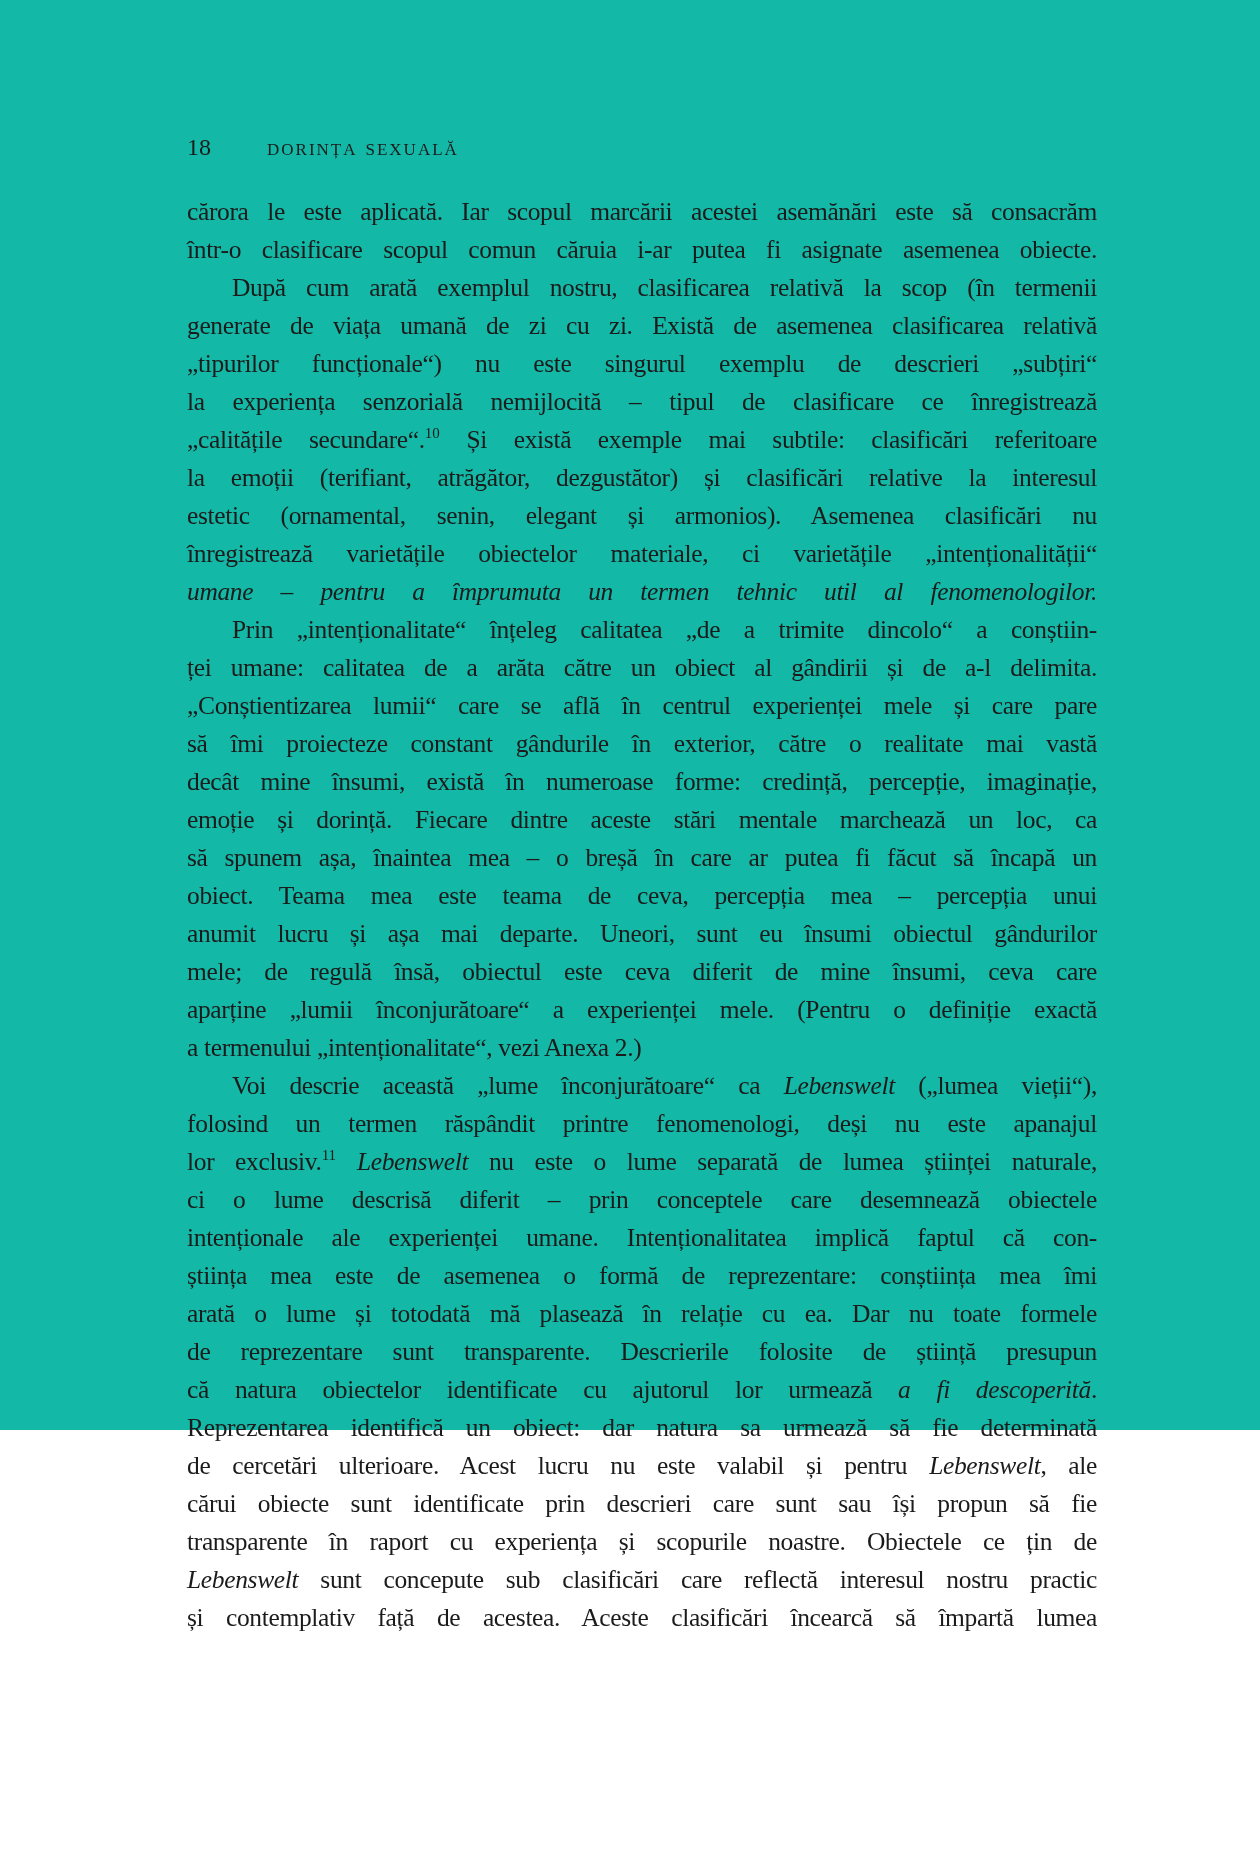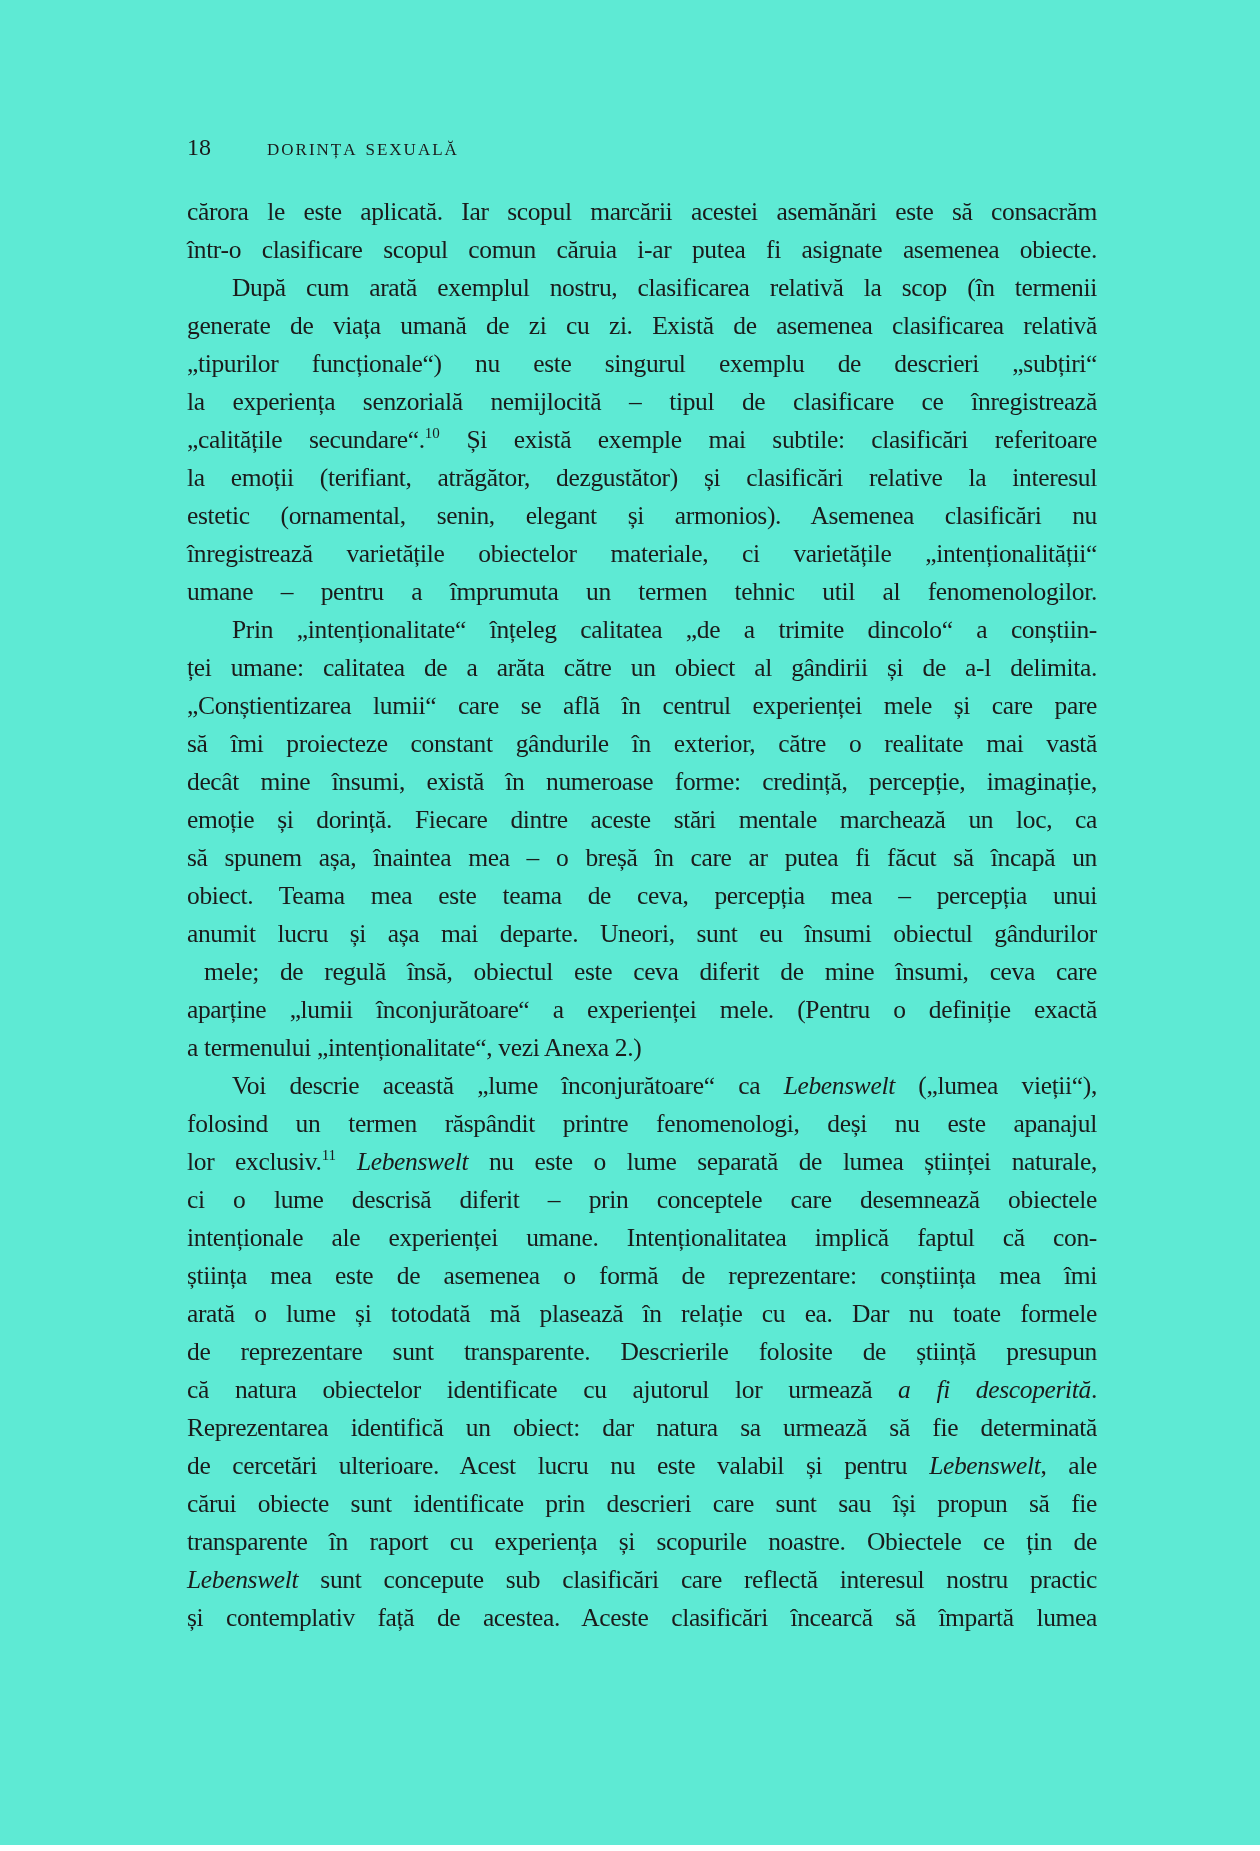--- a/index.html
+++ b/index.html
@@ -1,19 +1,19 @@
 <!DOCTYPE html>
 <html><head>
 <meta charset="utf-8">
 <style>
   html, body { margin: 0; padding: 0; background: #ffffff; }
   body { width: 1260px; height: 1851px; position: relative; overflow: hidden; }
   .page {
-    position: absolute; left: 0; top: 0; width: 1260px; height: 1845px;
-    background: #5eead4; color: #1b1b1b;
+    position: absolute; left: 0; top: 0; width: 1260px; height: 1430px;
+    background: #14b8a6; color: #1b1b1b;
     font-family: "Liberation Serif", "DejaVu Serif", serif;
   }
   .running-head {
     position: absolute; left: 187px; top: 132px; height: 30px;
     font-size: 22px; line-height: 30px; white-space: nowrap;
   }
   .running-head .folio { display: inline-block; width: 80px; font-size: 24px; }
   .running-head .title {
     font-variant: small-caps; letter-spacing: 2px; font-size: 24px;
     text-transform: lowercase;
@@ -44,31 +44,31 @@
       <div class="line wrap" style="white-space: normal; text-align-last: justify;"><span>cărora le este aplicată. Iar scopul marcării acestei asemănări este să consacrăm</span></div>
       <div class="line wrap" style="white-space: normal; text-align-last: justify;"><span>într-o clasificare scopul comun căruia i-ar putea fi asignate asemenea obiecte.</span></div>
       <div class="line wrap indent" style="white-space: normal; text-align-last: justify;"><span>După cum arată exemplul nostru, clasificarea relativă la scop (în termenii</span></div>
       <div class="line wrap" style="white-space: normal; text-align-last: justify;"><span>generate de viața umană de zi cu zi. Există de asemenea clasificarea relativă</span></div>
       <div class="line wrap" style="white-space: normal; text-align-last: justify;"><span>„tipurilor funcționale“) nu este singurul exemplu de descrieri „subțiri“</span></div>
       <div class="line wrap" style="white-space: normal; text-align-last: justify;"><span>la experiența senzorială nemijlocită – tipul de clasificare ce înregistrează</span></div>
       <div class="line wrap" style="white-space: normal; text-align-last: justify;"><span>„calitățile secundare“.</span><sup class="fn">10</sup><span> Și există exemple mai subtile: clasificări referitoare</span></div>
       <div class="line wrap" style="white-space: normal; text-align-last: justify;"><span>la emoții (terifiant, atrăgător, dezgustător) și clasificări relative la interesul</span></div>
       <div class="line wrap" style="white-space: normal; text-align-last: justify;"><span>estetic (ornamental, senin, elegant și armonios). Asemenea clasificări nu</span></div>
       <div class="line wrap" style="white-space: normal; text-align-last: justify;"><span>înregistrează varietățile obiectelor materiale, ci varietățile „intenționalității“</span></div>
-      <div class="line wrap" style="white-space: normal; text-align-last: justify;"><span>umane – pentru a împrumuta un termen tehnic util al fenomenologilor.</span></div>
+      <div class="line wrap" style="white-space: normal; text-align-last: justify; font-style: italic;"><span>umane – pentru a împrumuta un termen tehnic util al fenomenologilor.</span></div>
       <div class="line wrap indent" style="white-space: normal; text-align-last: justify;"><span>Prin „intenționalitate“ înțeleg calitatea „de a trimite dincolo“ a conștiin-</span></div>
       <div class="line wrap" style="white-space: normal; text-align-last: justify;"><span>ței umane: calitatea de a arăta către un obiect al gândirii și de a-l delimita.</span></div>
       <div class="line wrap" style="white-space: normal; text-align-last: justify;"><span>„Conștientizarea lumii“ care se află în centrul experienței mele și care pare</span></div>
       <div class="line wrap" style="white-space: normal; text-align-last: justify;"><span>să îmi proiecteze constant gândurile în exterior, către o realitate mai vastă</span></div>
       <div class="line wrap" style="white-space: normal; text-align-last: justify;"><span>decât mine însumi, există în numeroase forme: credință, percepție, imaginație,</span></div>
       <div class="line wrap" style="white-space: normal; text-align-last: justify;"><span>emoție și dorință. Fiecare dintre aceste stări mentale marchează un loc, ca</span></div>
       <div class="line wrap" style="white-space: normal; text-align-last: justify;"><span>să spunem așa, înaintea mea – o breșă în care ar putea fi făcut să încapă un</span></div>
       <div class="line wrap" style="white-space: normal; text-align-last: justify;"><span>obiect. Teama mea este teama de ceva, percepția mea – percepția unui</span></div>
       <div class="line wrap" style="white-space: normal; text-align-last: justify;"><span>anumit lucru și așa mai departe. Uneori, sunt eu însumi obiectul gândurilor</span></div>
-      <div class="line wrap" style="white-space: normal; text-align-last: justify; margin-left: 17px;"><span>mele; de regulă însă, obiectul este ceva diferit de mine însumi, ceva care</span></div>
+      <div class="line wrap" style="white-space: normal; text-align-last: justify;"><span>mele; de regulă însă, obiectul este ceva diferit de mine însumi, ceva care</span></div>
       <div class="line wrap" style="white-space: normal; text-align-last: justify;"><span>aparține „lumii înconjurătoare“ a experienței mele. (Pentru o definiție exactă</span></div>
       <div class="line wrap last" style="white-space: normal; text-align-last: left;"><span>a termenului „intenționalitate“, vezi Anexa 2.)</span></div>
       <div class="line wrap indent" style="white-space: normal; text-align-last: justify;"><span>Voi descrie această „lume înconjurătoare“ ca </span><em>Lebenswelt</em><span> („lumea vieții“),</span></div>
       <div class="line wrap" style="white-space: normal; text-align-last: justify;"><span>folosind un termen răspândit printre fenomenologi, deși nu este apanajul</span></div>
       <div class="line wrap" style="white-space: normal; text-align-last: justify;"><span>lor exclusiv.</span><sup class="fn">11</sup><span> </span><em>Lebenswelt</em><span> nu este o lume separată de lumea științei naturale,</span></div>
       <div class="line wrap" style="white-space: normal; text-align-last: justify;"><span>ci o lume descrisă diferit – prin conceptele care desemnează obiectele</span></div>
       <div class="line wrap" style="white-space: normal; text-align-last: justify;"><span>intenționale ale experienței umane. Intenționalitatea implică faptul că con-</span></div>
       <div class="line wrap" style="white-space: normal; text-align-last: justify;"><span>știința mea este de asemenea o formă de reprezentare: conștiința mea îmi</span></div>
       <div class="line wrap" style="white-space: normal; text-align-last: justify;"><span>arată o lume și totodată mă plasează în relație cu ea. Dar nu toate formele</span></div>
       <div class="line wrap" style="white-space: normal; text-align-last: justify;"><span>de reprezentare sunt transparente. Descrierile folosite de știință presupun</span></div>

